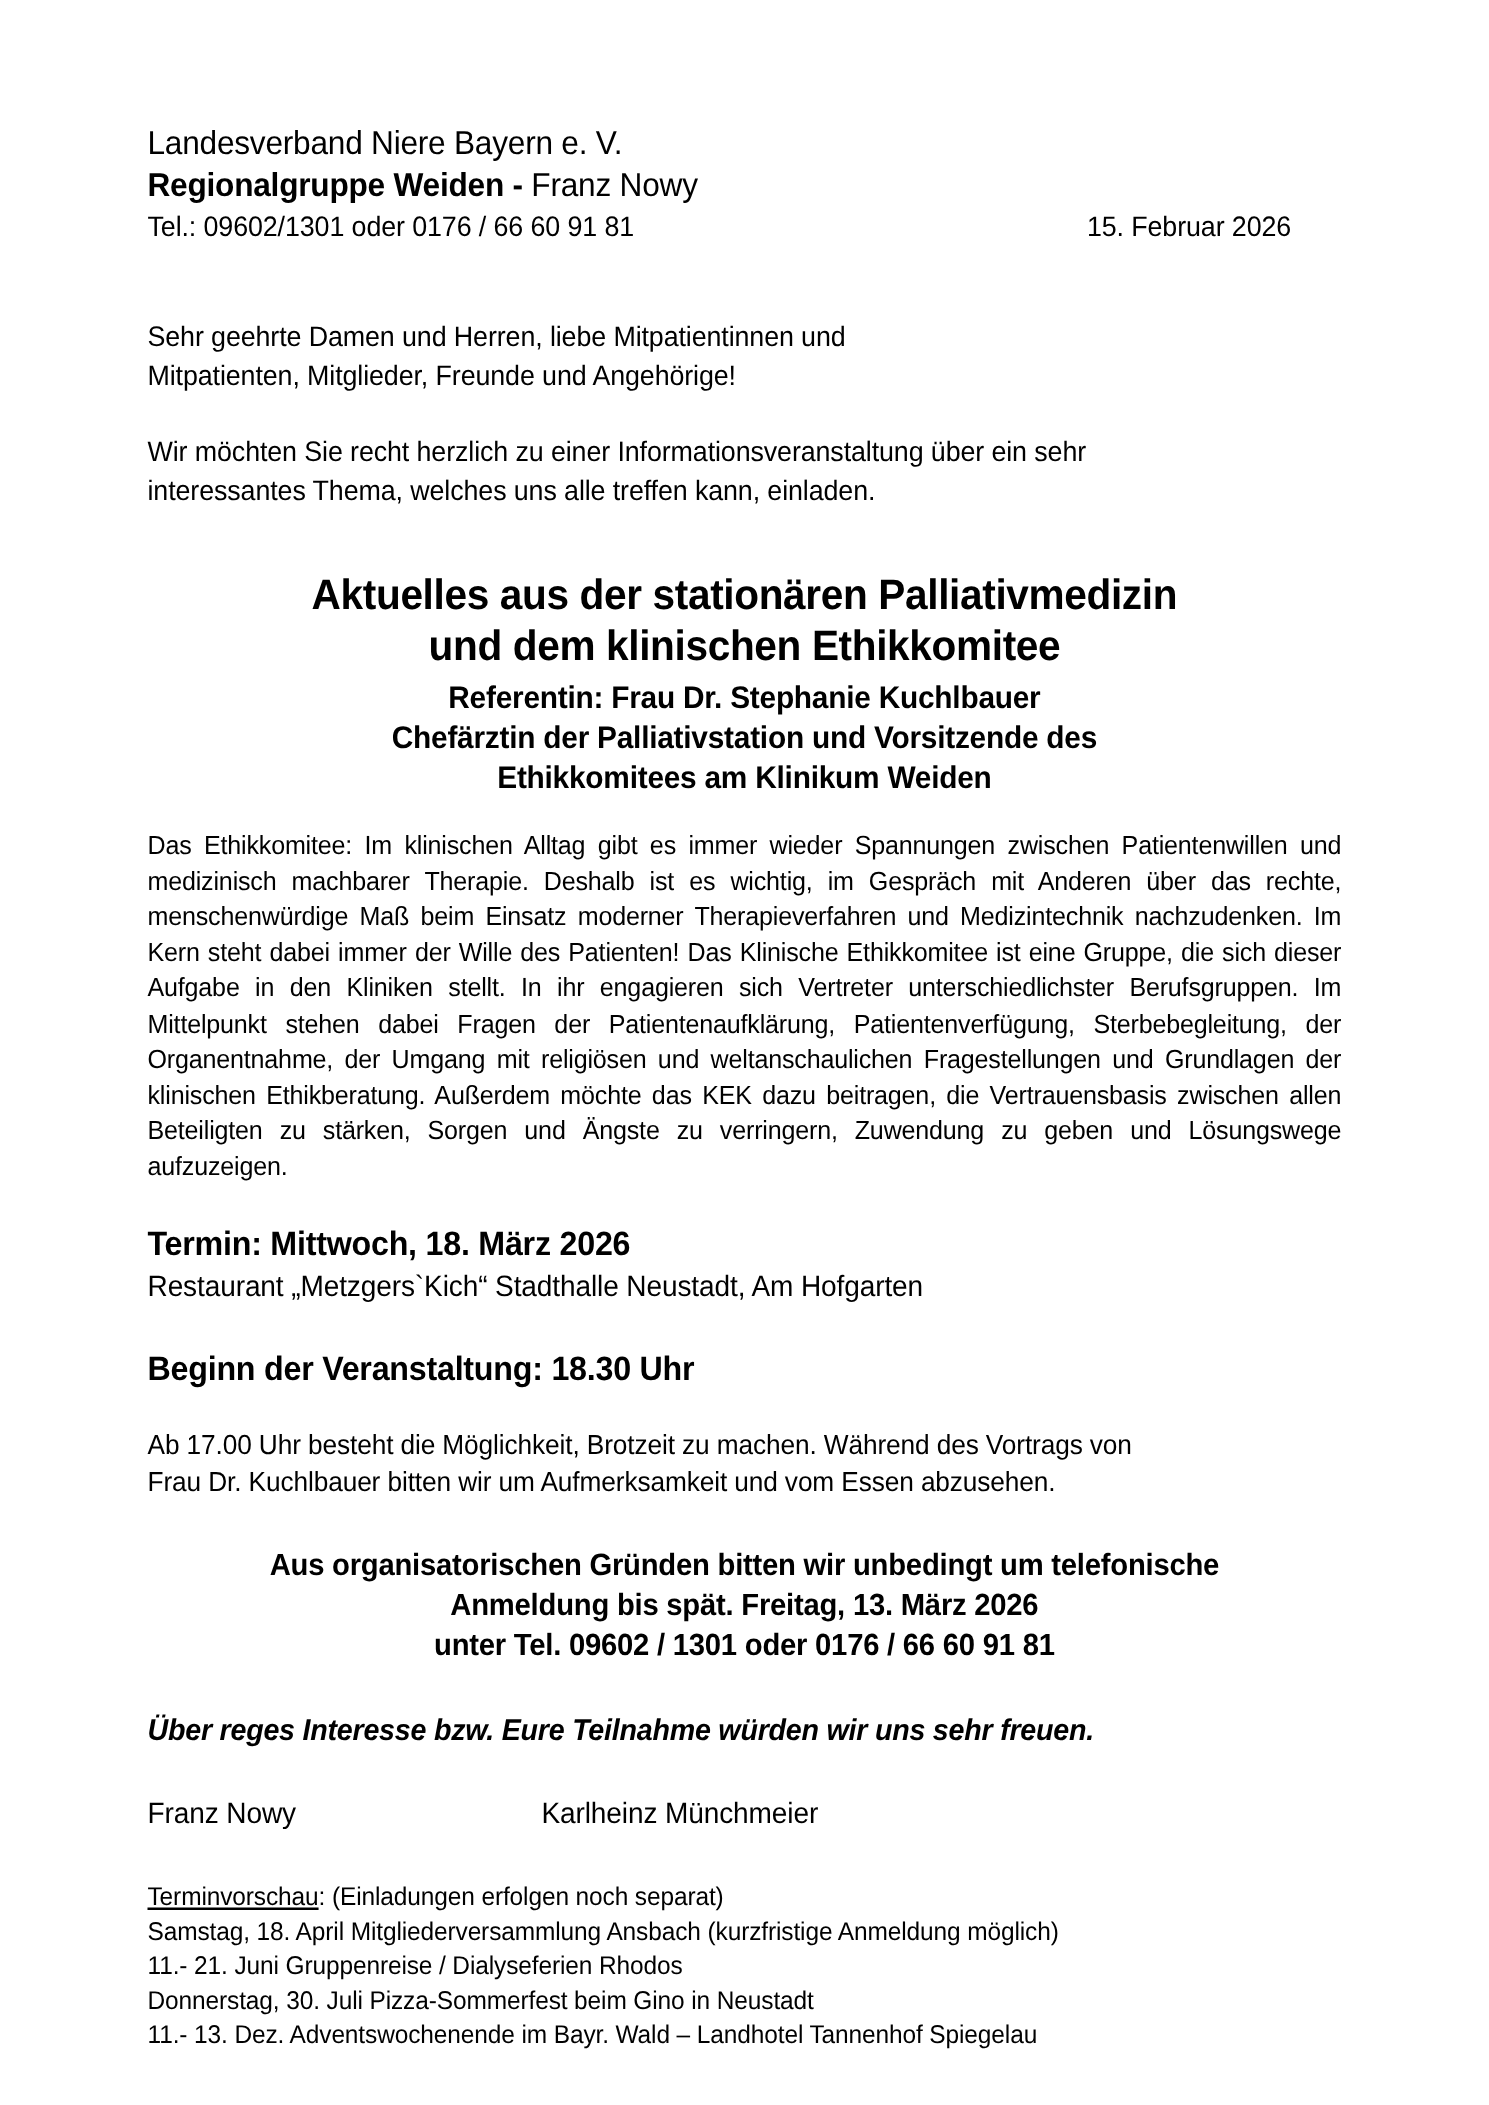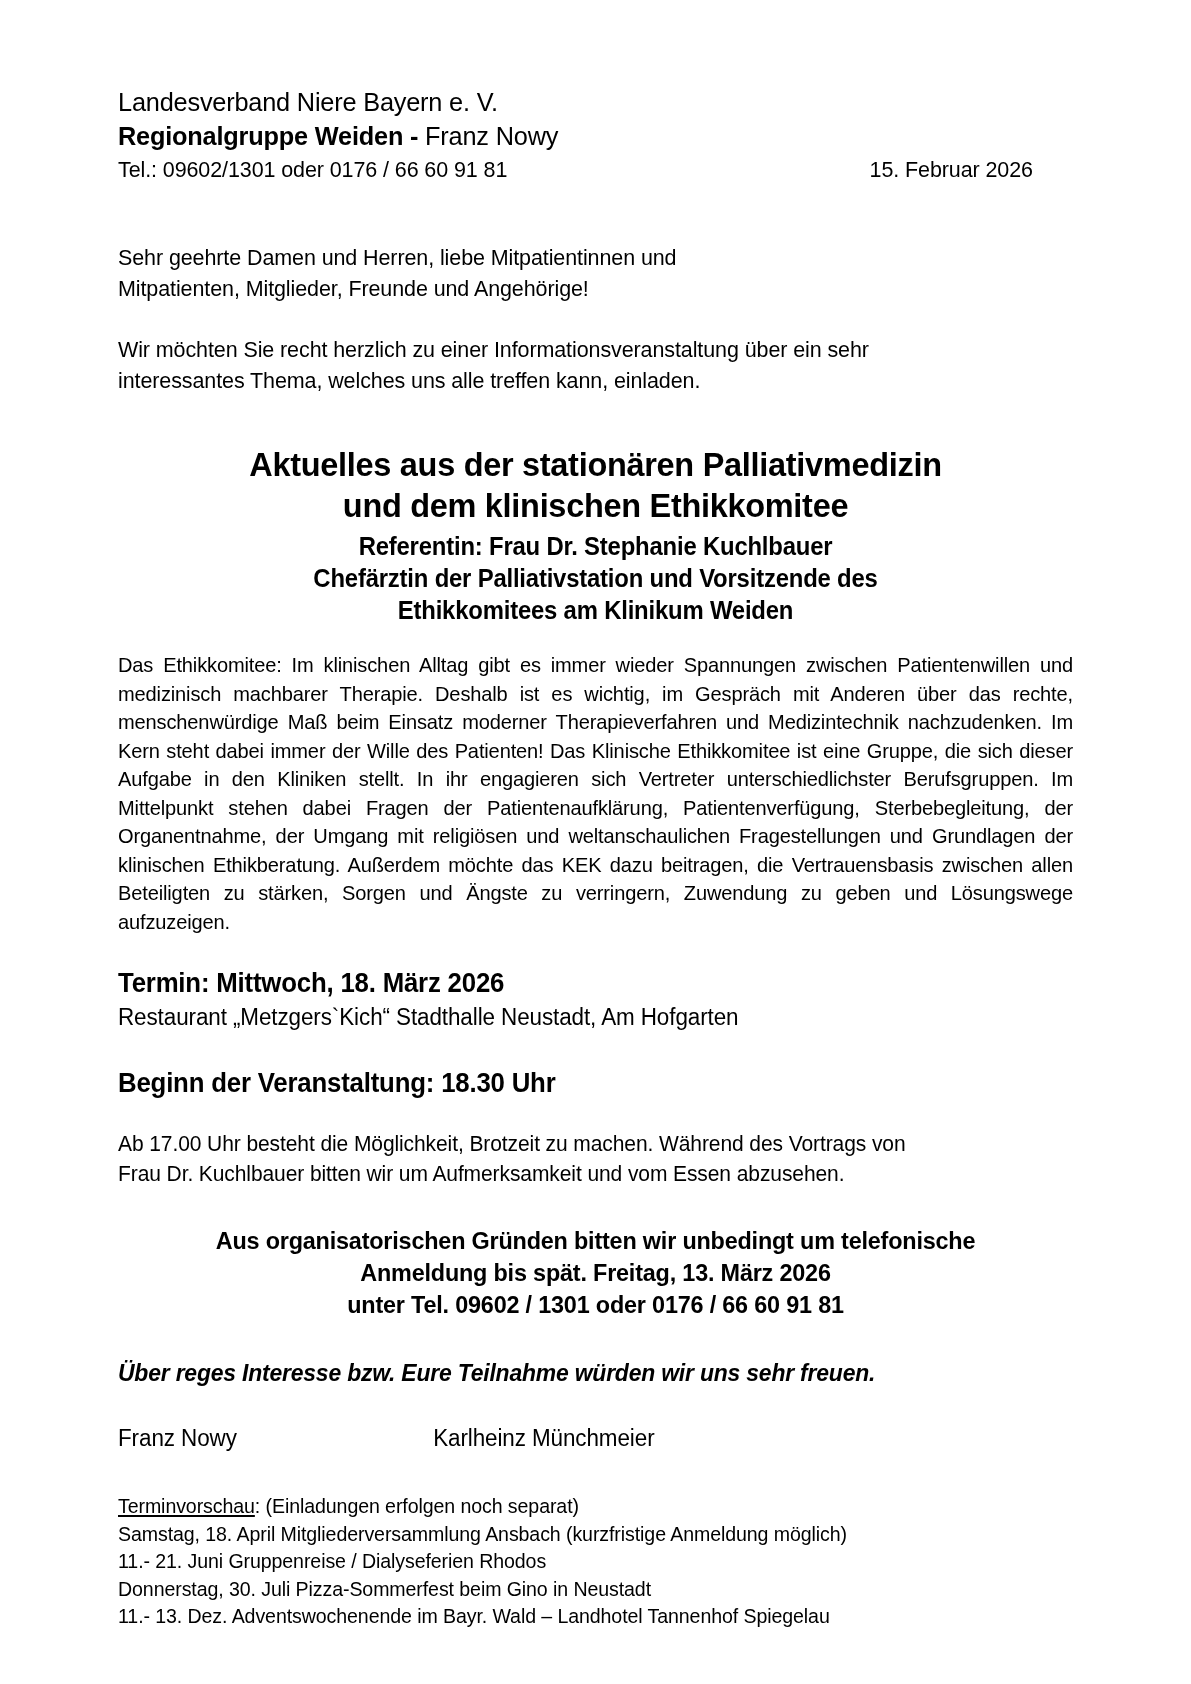--- a/index.html
+++ b/index.html
@@ -10,21 +10,21 @@
   }
   body {
     font-family: "Liberation Sans", "DejaVu Sans", sans-serif;
     color: #000000;
     -webkit-font-smoothing: antialiased;
   }
   .page {
     position: relative;
     width: 1191px;
     height: 1644px;
-    margin: 0 auto;
+    margin: 12px auto;
     background: #ffffff;
     box-sizing: border-box;
     padding: 86px 58px 0 118px;
     overflow: hidden;
   }
   .sheet {
     width: 955px;
     transform: scaleX(0.955);
     transform-origin: left top;
     width: 1000px;

